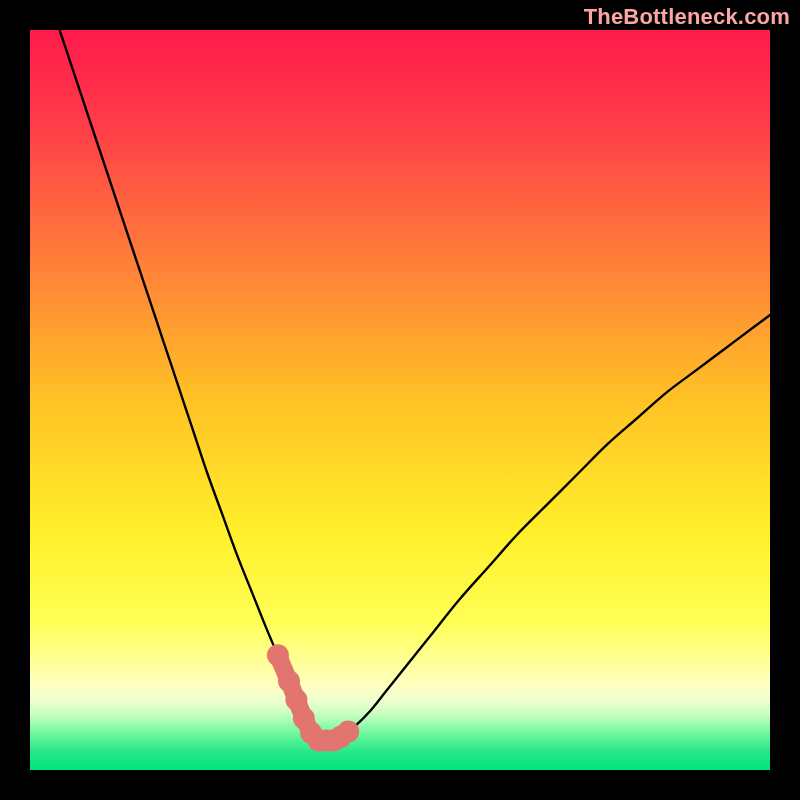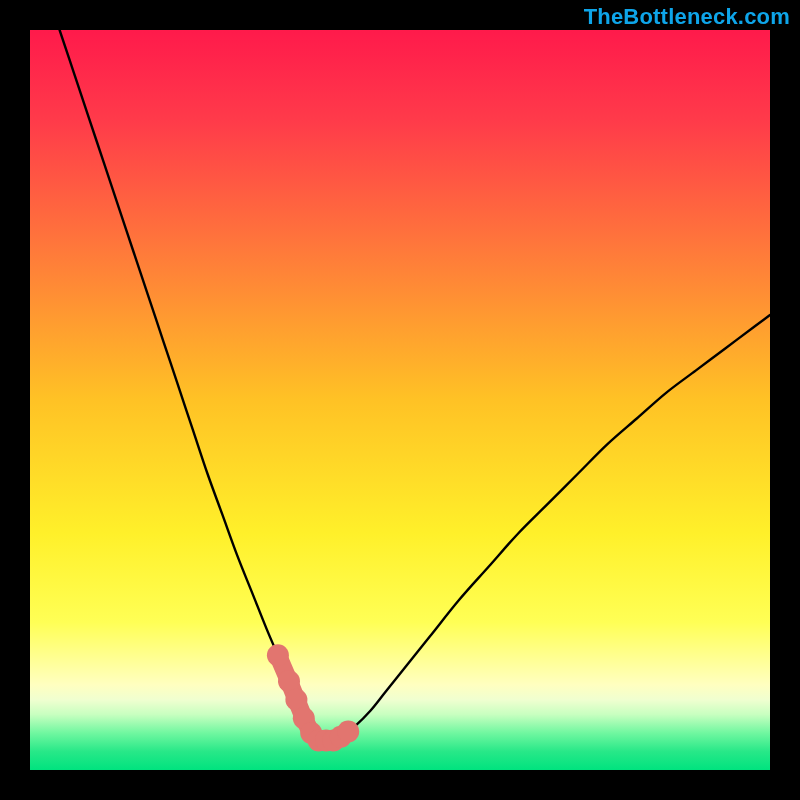--- a/index.html
+++ b/index.html
@@ -24,21 +24,21 @@
     top: 30px;
     left: 30px;
     width: 740px;
     height: 740px;
     overflow: hidden;
   }
   .watermark {
     position: absolute;
     top: 4px;
     right: 10px;
-    color: #0ea5e9;
+    color: #fca5a5;
     font-size: 22px;
     font-weight: 600;
     letter-spacing: 0.2px;
     user-select: none;
   }
   svg {
     display: block;
   }
 </style>
 </head>

